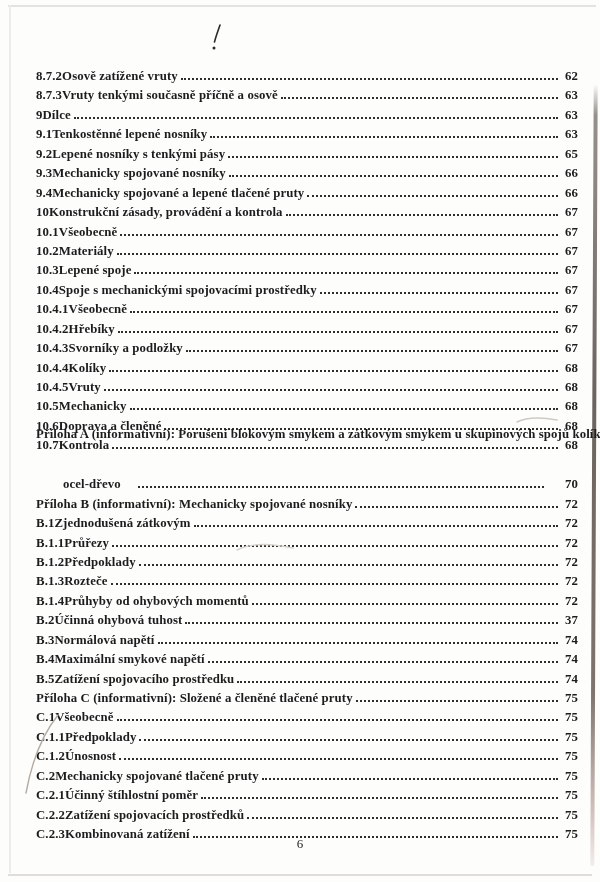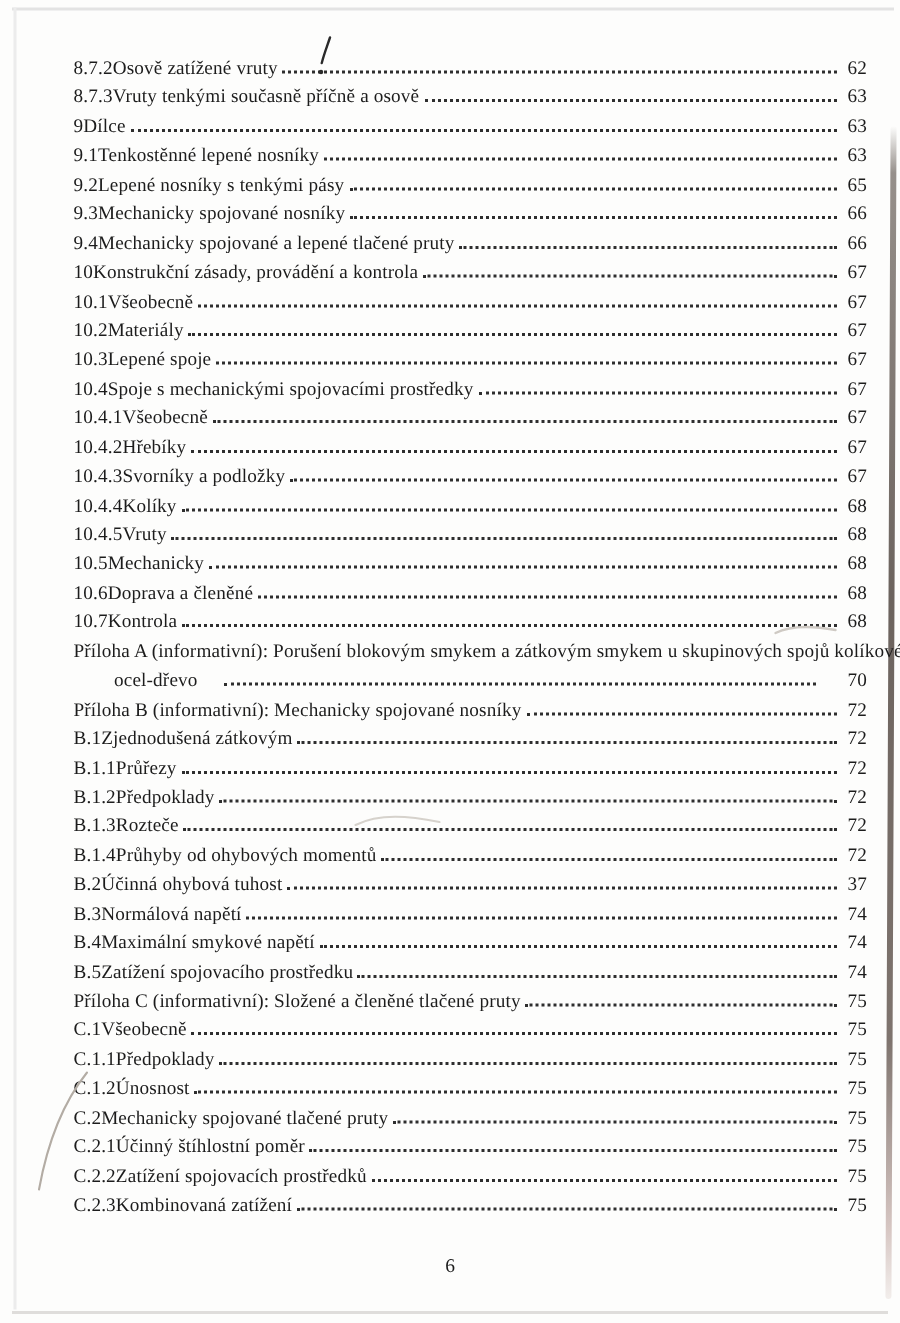--- a/index.html
+++ b/index.html
@@ -28,24 +28,25 @@
       rgba(82,72,66,0.85) 40%,
       rgba(95,82,75,0.8) 78%,
       rgba(168,132,125,0.45) 94%,
       rgba(180,150,140,0.15) 100%);
     border-radius: 2px;
     transform: rotate(0.25deg);
   }
   
   .toc {
     position: absolute;
-    left: 49px; top: 36px; right: 22px;
+    left: 36px; top: 36px; right: 22px;
     font-size: 12.8px;
     color: #1c1c1c;
     letter-spacing: 0.1px;
+    font-weight: bold;
   }
   .toc-row {
     display: flex;
     align-items: baseline;
     line-height: 19.45px;
     height: 19.45px;
     white-space: nowrap;
   }
   .toc-row.wrap2 {
     display: block;
@@ -57,20 +58,21 @@
     min-width: 12px;
     border-bottom: 2px dotted #2e2e2e;
     align-self: baseline;
     height: 1px;
     margin: 0 2px 0 3px;
   }
   .pg {
     flex: 0 0 auto;
     min-width: 18px;
     text-align: right;
+    margin-top: 31px;
   }
   .line1 { line-height: 19.45px; height: 19.45px; white-space: nowrap; }
   .line2 {
     display: flex; align-items: baseline;
     line-height: 19.45px; height: 19.45px;
     padding-left: 27px;
     white-space: nowrap;
     gap: 14px;
   }
   .page-num {

